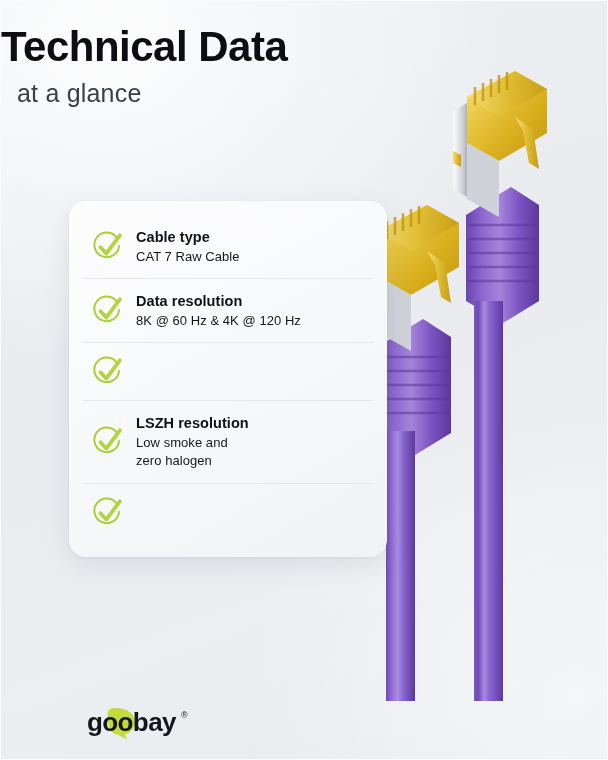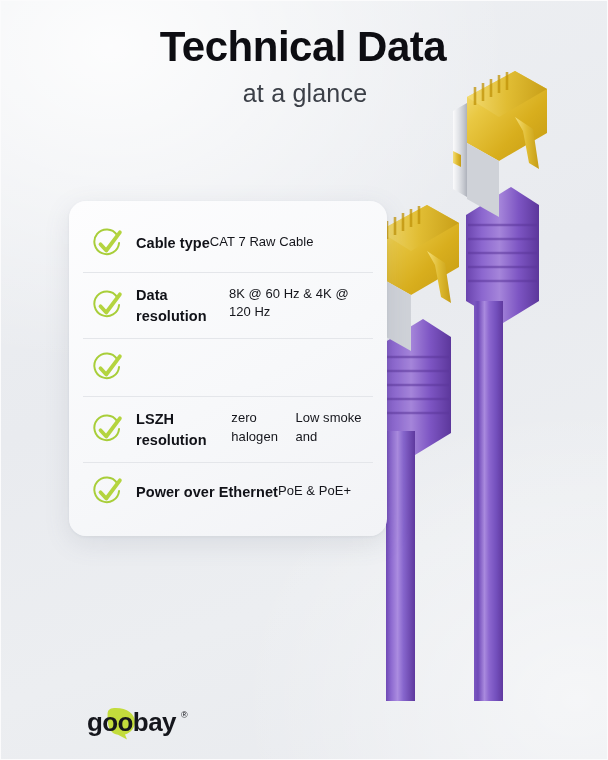--- a/index.html
+++ b/index.html
@@ -29,37 +29,37 @@
       radial-gradient(80% 55% at 95% 92%, rgba(255,255,255,0.55) 0%, rgba(255,255,255,0) 70%);
     pointer-events: none;
   }
 
   
   .header {
     position: absolute;
     top: 22px;
     left: 0;
     width: 604px;
-    text-align: center;
+    text-align: left;
   }
   .title {
     font-size: 42px;
     font-weight: 700;
     letter-spacing: -0.5px;
     color: #0d0d12;
     line-height: 1.12;
     margin: 0;
   }
   .subtitle {
     font-size: 25px;
     font-weight: 300;
     color: #3b3f47;
     letter-spacing: 0.2px;
     line-height: 1.2;
-    margin: 8px 0 0 4px;
+    margin: 8px 0 0 16px;
   }
 
   
   .product {
     position: absolute;
     top: 0;
     left: 300px;
     width: 308px;
     height: 700px;
     pointer-events: none;
@@ -93,21 +93,21 @@
     margin: 0 14px 0 14px;
   }
   .check-icon {
     flex: 0 0 auto;
     width: 33px;
     height: 33px;
     display: block;
   }
   .spec-text {
     display: flex;
-    flex-direction: row;
+    flex-direction: column;
     justify-content: center;
   }
   .spec-title {
     font-size: 14.5px;
     font-weight: 700;
     color: #111218;
     line-height: 1.42;
     letter-spacing: 0.05px;
   }
   .spec-value {
@@ -274,36 +274,32 @@
 
     <div class="divider"></div>
 
     <div class="spec-row">
       <svg class="check-icon" viewBox="0 0 40 40">
         <path d="M31.5 9.5 A15 15 0 1 0 34 19.5" fill="none" stroke="#a8ce39" stroke-width="2.4" stroke-linecap="round"></path>
         <path d="M11.5 21 L18.5 28.5 L35 6.5" fill="none" stroke="#b4d43f" stroke-width="4.6" stroke-linecap="round" stroke-linejoin="round"></path>
       </svg>
       <div class="spec-text">
         <span class="spec-title">LSZH resolution</span>
+        <span class="spec-value">Low smoke and</span>
         <span class="spec-value">zero halogen</span>
-        <span class="spec-value">Low smoke and</span>
       </div>
     </div>
 
     <div class="divider"></div>
 
     <div class="spec-row">
       <svg class="check-icon" viewBox="0 0 40 40">
         <path d="M31.5 9.5 A15 15 0 1 0 34 19.5" fill="none" stroke="#a8ce39" stroke-width="2.4" stroke-linecap="round"></path>
         <path d="M11.5 21 L18.5 28.5 L35 6.5" fill="none" stroke="#b4d43f" stroke-width="4.6" stroke-linecap="round" stroke-linejoin="round"></path>
       </svg>
-      <div class="spec-text">
-        <span class="spec-title">Power over Ethernet</span>
-        <span class="spec-value">PoE &amp; PoE+</span>
-      </div>
     </div>
 
   </div>
 
   <div class="logo">
     <svg width="120" height="36" viewBox="0 0 120 36">
       <path d="M31 4 C42 4 50 10 50 18 C50 24 46 28.5 40 30.5 L42 35.5 L33 30.8 C27 30 23 24.6 23 18 C23 10 20 4 31 4 Z" fill="#c3dc3c"></path>
       <text x="2" y="27" font-family="'Liberation Sans', sans-serif" font-size="26" font-weight="700" fill="#15161c" letter-spacing="-0.6">goobay</text>
       <text x="96" y="14" font-family="'Liberation Sans', sans-serif" font-size="9" fill="#15161c">®</text>
     </svg>

